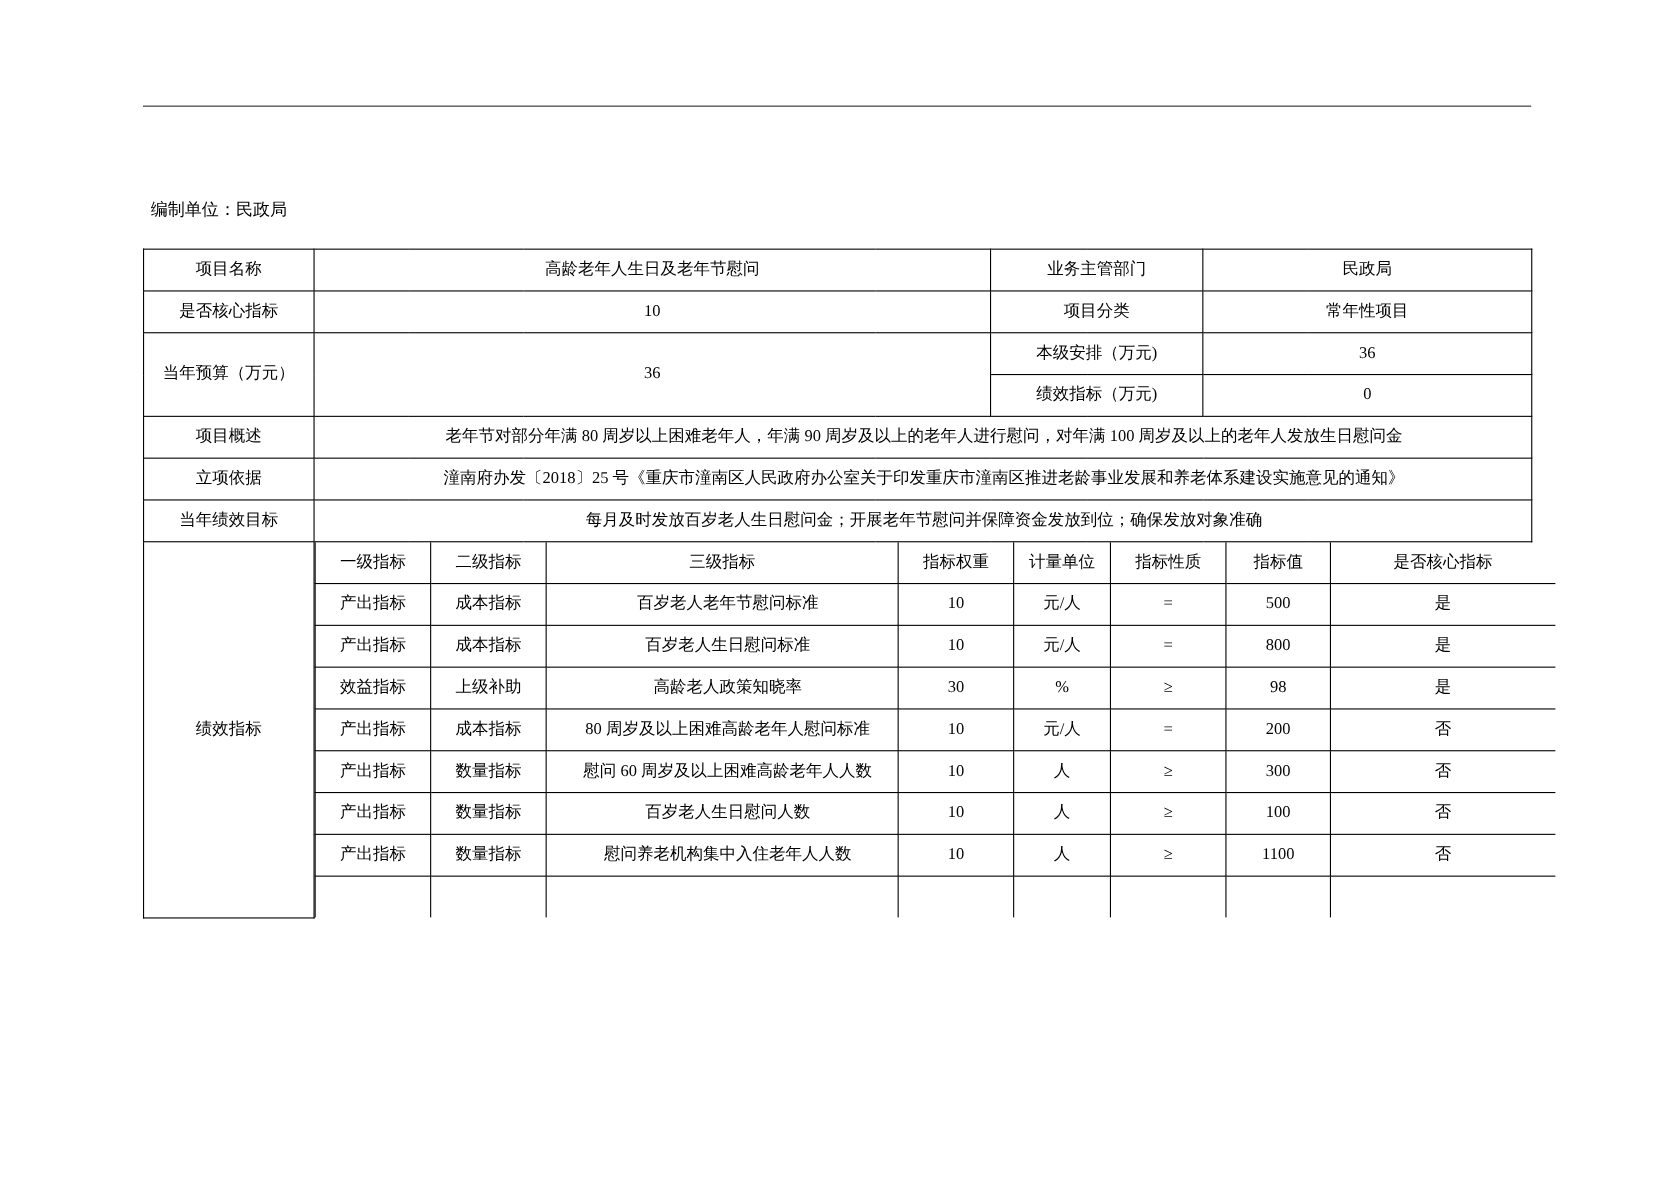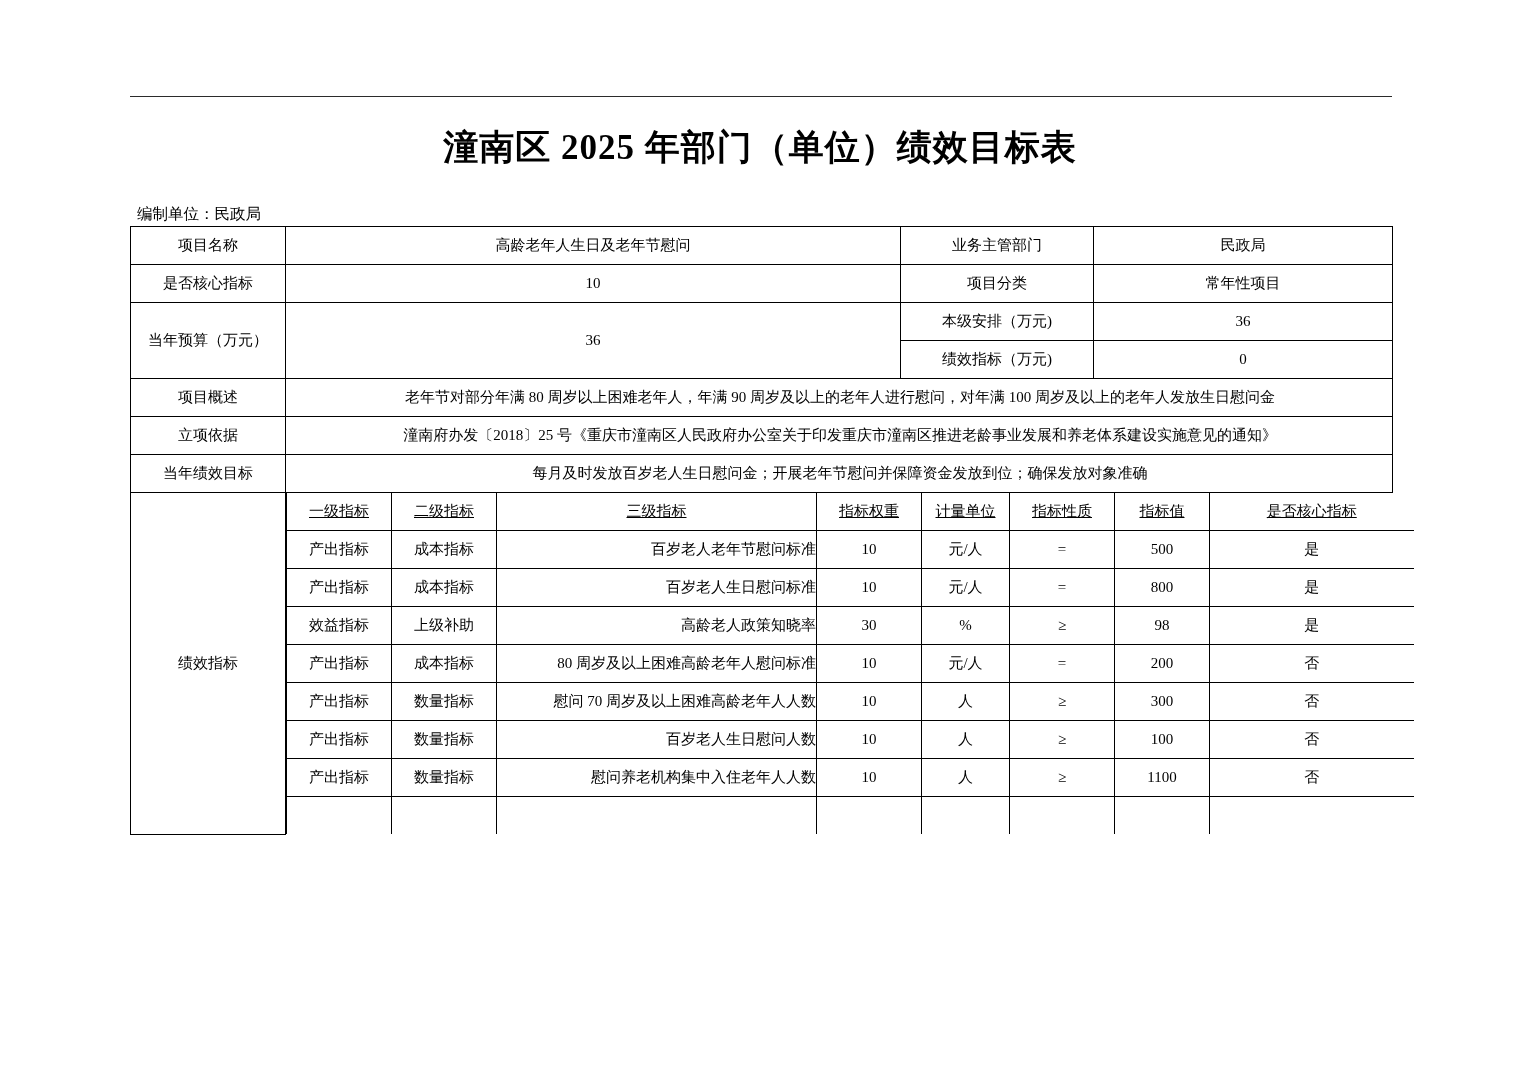--- a/index.html
+++ b/index.html
@@ -37,21 +37,21 @@
     width: 1520px;
     text-align: center;
     font-size: 35px;
     font-weight: bold;
     letter-spacing: 1px;
     font-family: "Liberation Serif", "DejaVu Serif", serif;
   }
   .prep-unit {
     position: absolute;
     left: 137px;
-    top: 204px;
+    top: 180px;
     font-size: 15.5px;
   }
   table.main {
     position: absolute;
     left: 130px;
     top: 226px;
     width: 1262px;
     border-collapse: collapse;
     table-layout: fixed;
     font-size: 15px;
@@ -79,41 +79,40 @@
     font-size: 15px;
   }
   .ind-table td {
     border: 1px solid #000000;
     height: 37px;
     text-align: center;
     vertical-align: middle;
     line-height: 1.3;
   }
   .ind-table td.lvl3 {
-    text-align: right;
+    text-align: center;
     padding-left: 10px;
   }
   .ind-wrap td { padding: 0; }
   .no-right { border-right: none !important; }
-  .no-top { border-top: none !important; text-decoration: underline; }
+  .no-top { border-top: none !important; }
   .no-bottom { border-bottom: none !important; }
   .perf-label {
     text-align: center;
     vertical-align: middle;
   }
   .sym { font-family: "Liberation Serif", "DejaVu Serif", serif; }
 </style>
 </head>
 <body>
 
 <div class="page">
 
   <div class="top-rule"></div>
 
-  <div class="doc-title">潼南区 2025 年部门（单位）绩效目标表</div>
 
   <div class="prep-unit">编制单位：民政局</div>
 
   <table class="main">
     <colgroup>
       <col style="width:155px">
       <col style="width:85px">
       <col style="width:105px">
       <col style="width:320px">
       <col style="width:105px">
@@ -231,21 +230,21 @@
                 <td>10</td>
                 <td>元/人</td>
                 <td class="sym">=</td>
                 <td>200</td>
                 <td class="no-right">否</td>
               </tr>
 
               <tr>
                 <td>产出指标</td>
                 <td>数量指标</td>
-                <td class="lvl3">慰问 70 周岁及以上困难高龄老年人人数</td>
+                <td class="lvl3">慰问 60 周岁及以上困难高龄老年人人数</td>
                 <td>10</td>
                 <td>人</td>
                 <td class="sym">≥</td>
                 <td>300</td>
                 <td class="no-right">否</td>
               </tr>
 
               <tr>
                 <td>产出指标</td>
                 <td>数量指标</td>

